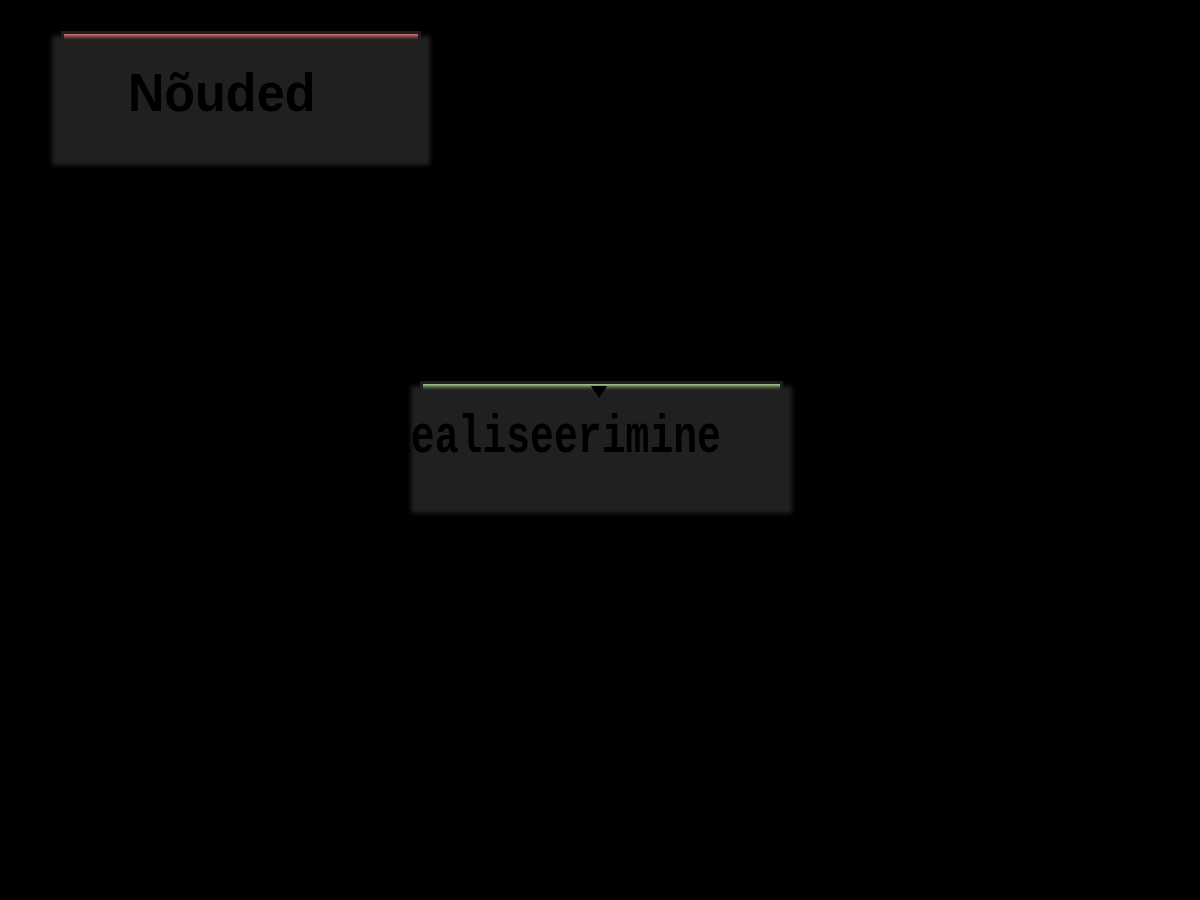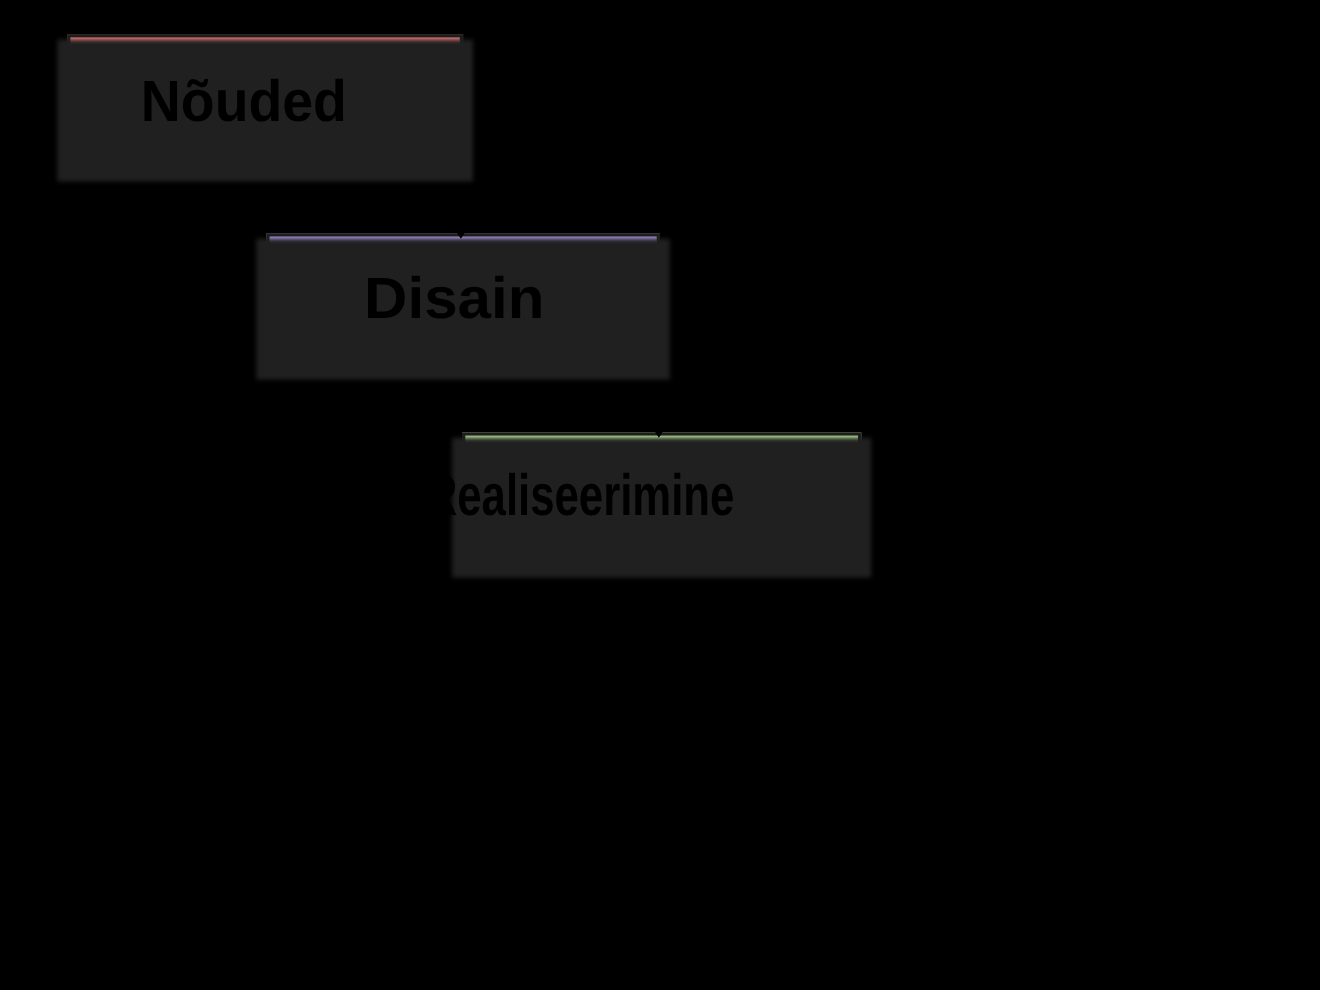--- a/index.html
+++ b/index.html
@@ -22,21 +22,21 @@
   .box::before{ 
     content:"";
     position:absolute;
     left:-12px; right:-12px; top:2px; bottom:-16px;
     background:var(--shadow-color,#202020);
     filter:blur(2px);
     z-index:-1;
   }
   .b1{left:61px;  top:31px;  height:121px;}
   .b2{left:242px; top:212px; width:358px;}
-  .b3{left:420px; top:393px; width:363px; height:119px;}
+  .b3{left:420px; top:381px; width:363px; height:119px;font-family:Liberation Mono, monospace;}
   .b4{left:602px; top:573px; height:117px;}
   .b5{left:782px; top:753px; height:119px;}
 
   
   .label{
     position:absolute;
     font-size:53px;
     font-weight:700;
     line-height:1;
     white-space:nowrap;
@@ -81,23 +81,20 @@
 
   <div class="connector c1"></div>
   <div class="connector c2"></div>
   <div class="connector c3"></div>
   <div class="connector c4"></div>
 
   <div class="box b1" style="background-color: rgb(251, 130, 130);">
     <span class="label l1">Nõuded</span>
   </div>
 
-  <div class="box b2" style="background-color: rgb(180, 157, 235);">
-    <span class="label l2">Disain</span>
-  </div>
 
   <div class="box b3" style="background-color: rgb(195, 239, 163);">
     <span class="label l3">Realiseerimine</span>
   </div>
 
 
 
   <div class="arrowhead a1"></div>
   <div class="arrowhead a2"></div>
   <div class="arrowhead a3"></div>

